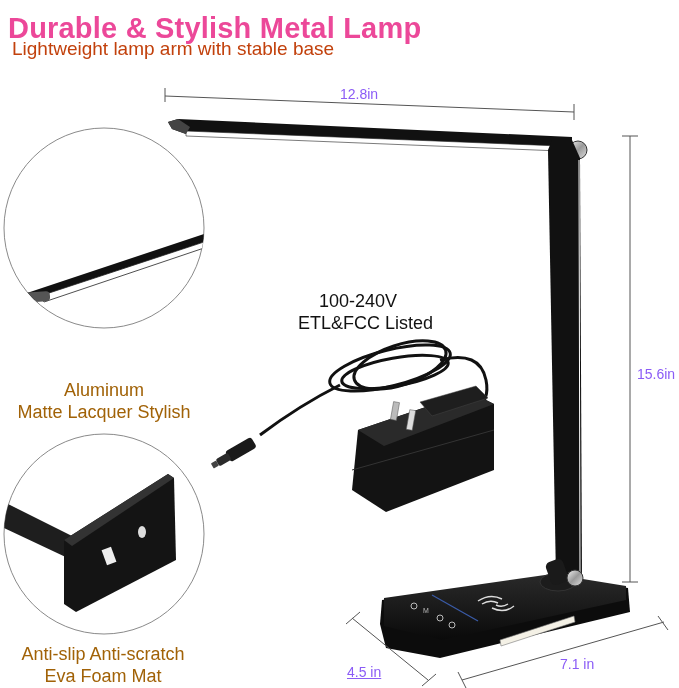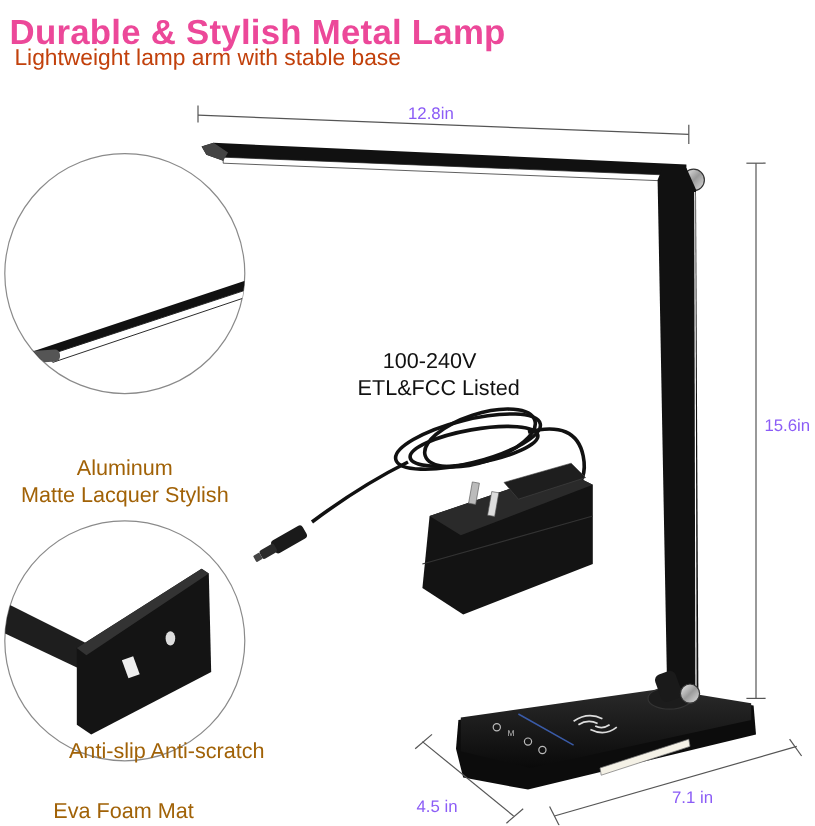--- a/index.html
+++ b/index.html
@@ -142,23 +142,23 @@
       <polygon points="0,500 72,536 72,560 0,526" fill="#1e1e1e"></polygon>
       <polygon points="64,540 168,474 174,478 176,560 76,612 64,604" fill="#141414"></polygon>
       <polygon points="64,540 168,474 174,478 72,546" fill="#333"></polygon>
       <rect x="104" y="548" width="10" height="16" fill="#eee" transform="rotate(-20 109 556)"></rect>
       <ellipse cx="142" cy="532" rx="4" ry="6" fill="#ddd"></ellipse>
     </g>
   </g>
 </svg>
 
 <div class="abs dim-label" style="left:340px; top:86px;">12.8in</div>
-<div class="abs dim-label" style="left:637px; top:346px;">15.6in</div>
-<div class="abs dim-label" style="left:347px; top:664px;">4.5 in</div>
+<div class="abs dim-label" style="left:637px; top:366px;">15.6in</div>
+<div class="abs dim-label" style="left:347px; top:664px;text-decoration:underline;">4.5 in</div>
 <div class="abs dim-label" style="left:560px; top:656px;">7.1 in</div>
 
 <div class="abs adapter-label" style="left:319px; top:290px;">100-240V</div>
 <div class="abs adapter-label" style="left:298px; top:312px;">ETL&amp;FCC Listed</div>
 
 <div class="abs caption" style="left:4px; top:380px; width:200px;">Aluminum</div>
 <div class="abs caption" style="left:4px; top:402px; width:200px;">Matte Lacquer Stylish</div>
-<div class="abs caption" style="left:0px; top:616px; width:206px;padding-left:36px;">Anti-slip Anti-scratch</div>
+<div class="abs caption" style="left:0px; top:644px; width:206px;">Anti-slip Anti-scratch</div>
 <div class="abs caption" style="left:0px; top:666px; width:206px;">Eva Foam Mat</div>
 
 </body></html>

